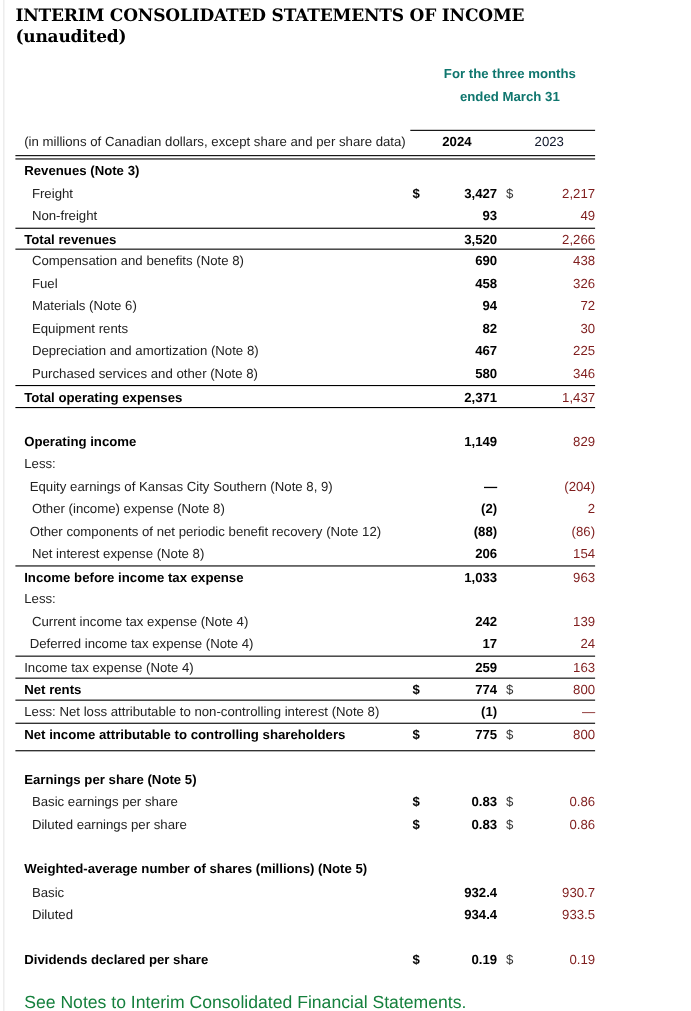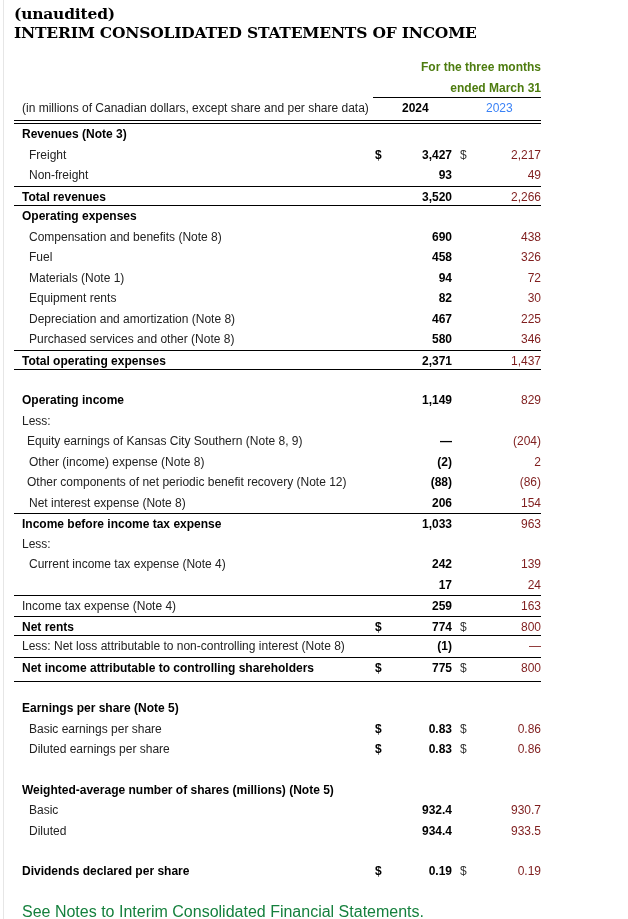--- a/index.html
+++ b/index.html
@@ -14,37 +14,37 @@
     .row.ind2 .lbl { left: 13px; }
     .row.b .lbl { font-weight: bold; color: #000; }
     .d1 { position: absolute; left: 361px; top: 0; font-weight: bold; }
     .v1 { position: absolute; right: 89px; top: 0; font-weight: bold; text-align: right; }
     .d2 { position: absolute; left: 446px; top: 0; color: #333; }
     .v2 { position: absolute; right: 0px; top: 0; text-align: right; color: #7f1d1d; }
     .rule-top { border-top: 1.5px solid #000; }
     .rule-bot { border-bottom: 1.5px solid #000; }
     .dbl-bot::after { content: ""; position: absolute; left: 0; right: 0; bottom: -5px; border-top: 1.5px solid #000; }
     .hdr1 { position: relative; height: 42px; font-size: 12px; }
-    .hdr1 .period { position: absolute; left: 372px; width: 155px; top: 2px; text-align: right; font-weight: bold; line-height: 21px; color: #4d7c0f; }
-    .hdr2-wrap { position: relative; height: 23px; }
+    .hdr1 .period { position: absolute; left: 372px; width: 155px; top: 2px; text-align: center; font-weight: bold; line-height: 21px; color: #0f766e; }
+    .hdr2-wrap { position: relative; height: 23px; margin-top: 21px; }
     .hdr2-wrap .unit { position: absolute; left: 8px; top: 0; line-height: 22px; font-size: 12px; color: #222; white-space: nowrap; }
     .hdr2-wrap .y1 { position: absolute; left: 388px; top: 0; line-height: 22px; font-size: 12px; font-weight: bold; }
-    .hdr2-wrap .y2 { position: absolute; left: 472px; top: 0; line-height: 22px; font-size: 12px; color: #3b82f6; }
+    .hdr2-wrap .y2 { position: absolute; left: 472px; top: 0; line-height: 22px; font-size: 12px; color: #0f172a; }
     .hdr-rule { position: absolute; left: 359px; width: 168px; top: 0; border-top: 1.5px solid #000; }
     .hdr-dbl { height: 4px; border-top: 1.5px solid #000; border-bottom: 1.5px solid #000; margin-top: 0; }
     .foot { position: absolute; left: 22px; top: 903px; font-size: 16px; color: #15803d; }
   </style>
 </head>
 <body>
 
 <div class="left-edge"></div>
 
 <div class="title">
+  <div>INTERIM CONSOLIDATED STATEMENTS OF INCOME</div>
   <div>(unaudited)</div>
-  <div>INTERIM CONSOLIDATED STATEMENTS OF INCOME</div>
 </div>
 
 <div class="tbl">
   <div class="hdr1">
     <div class="period">
       <div>For the three months</div>
       <div>ended March 31</div>
     </div>
   </div>
   <div class="hdr2-wrap">
@@ -69,35 +69,32 @@
       <div class="row ind">
         <span class="lbl">Non-freight</span>
         <span class="v1">93</span>
         <span class="v2">49</span>
       </div>
       <div class="row b rule-top rule-bot">
         <span class="lbl">Total revenues</span>
         <span class="v1">3,520</span>
         <span class="v2">2,266</span>
       </div>
-      <div class="row b">
-        <span class="lbl">Operating expenses</span>
-      </div>
       <div class="row ind">
         <span class="lbl">Compensation and benefits (Note 8)</span>
         <span class="v1">690</span>
         <span class="v2">438</span>
       </div>
       <div class="row ind">
         <span class="lbl">Fuel</span>
         <span class="v1">458</span>
         <span class="v2">326</span>
       </div>
       <div class="row ind">
-        <span class="lbl">Materials (Note 1)</span>
+        <span class="lbl">Materials (Note 6)</span>
         <span class="v1">94</span>
         <span class="v2">72</span>
       </div>
       <div class="row ind">
         <span class="lbl">Equipment rents</span>
         <span class="v1">82</span>
         <span class="v2">30</span>
       </div>
       <div class="row ind">
         <span class="lbl">Depreciation and amortization (Note 8)</span>
@@ -150,20 +147,21 @@
       </div>
       <div class="row ">
         <span class="lbl">Less:</span>
       </div>
       <div class="row ind">
         <span class="lbl">Current income tax expense (Note 4)</span>
         <span class="v1">242</span>
         <span class="v2">139</span>
       </div>
       <div class="row ind2">
+        <span class="lbl">Deferred income tax expense (Note 4)</span>
         <span class="v1">17</span>
         <span class="v2">24</span>
       </div>
       <div class="row rule-top">
         <span class="lbl">Income tax expense (Note 4)</span>
         <span class="v1">259</span>
         <span class="v2">163</span>
       </div>
       <div class="row b rule-top rule-bot">
         <span class="lbl">Net rents</span>

